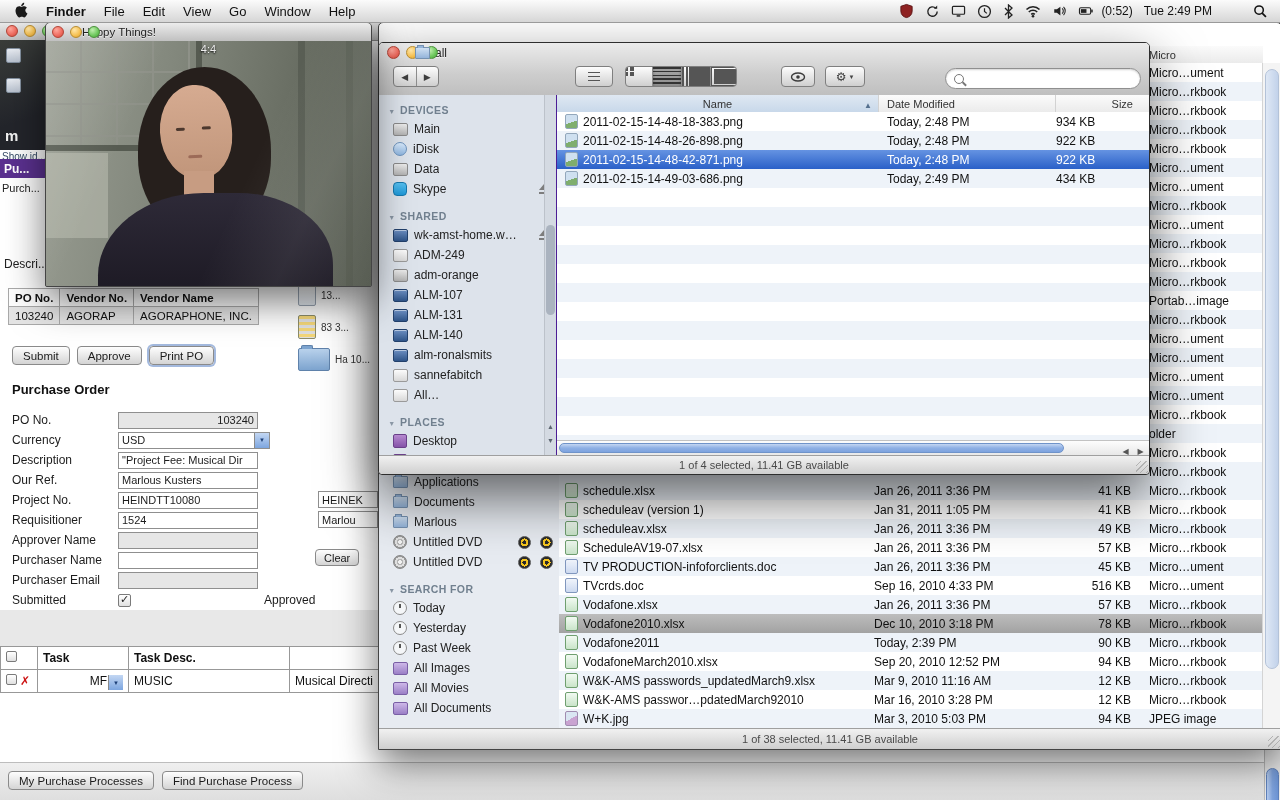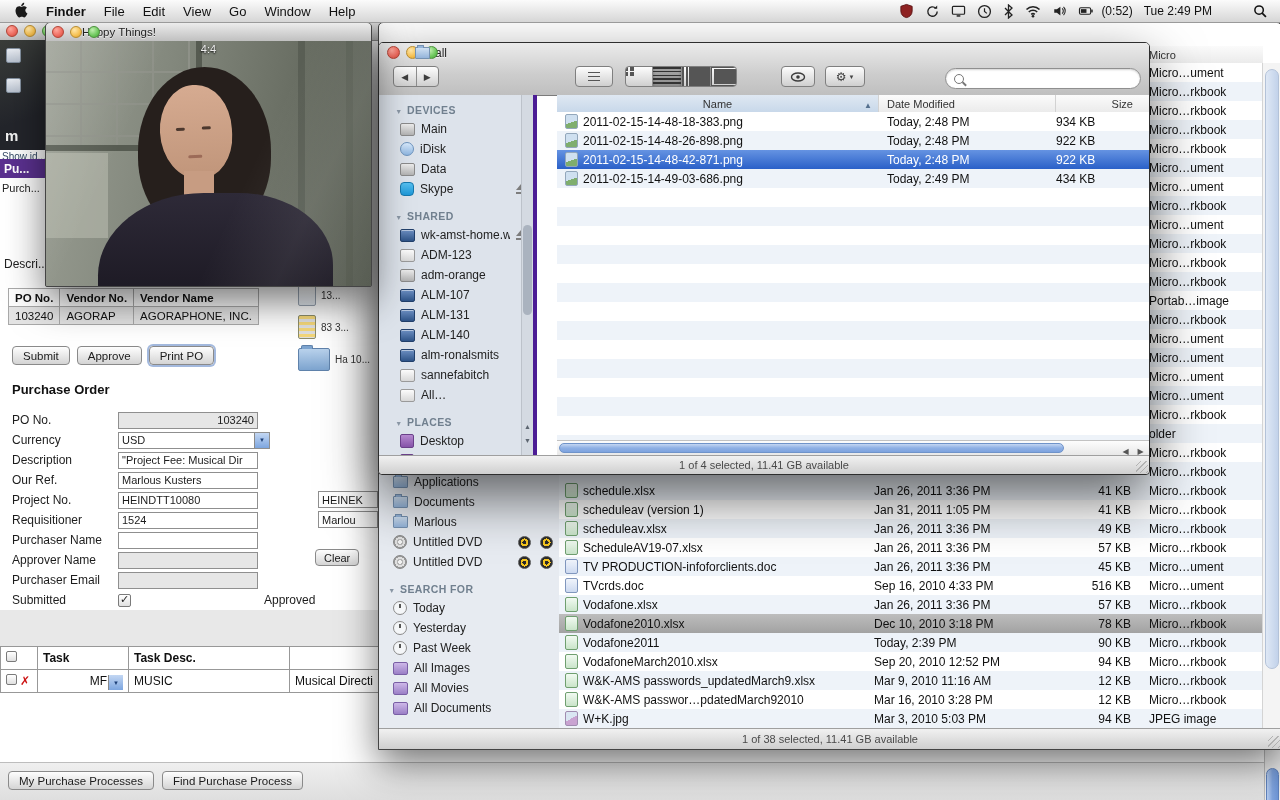--- a/index.html
+++ b/index.html
@@ -216,22 +216,22 @@
   .mag{width:8px;height:8px;border:1.5px solid #777;border-radius:50%;position:relative;flex:none;}
   .mag::after{content:"";position:absolute;width:5px;height:1.5px;background:#777;transform:rotate(45deg);right:-4px;bottom:-2px;}
   .search input{border:none;outline:none;background:transparent;font-size:11px;width:150px;margin-left:6px;}
 
   .a-headers{position:absolute;left:178px;top:52px;right:0;height:17px;}
   .ah-name{width:322px;justify-content:center;background:linear-gradient(#dfe8f2,#c8d8ea);position:relative;}
   .sortarrow{position:absolute;right:6px;color:#55708e;}
   .sortarrow::before{content:"▲";font-size:8px;}
   .ah-date{width:177px;}
   .ah-size{width:85px;justify-content:flex-end;border-right:none;}
-  .a-side{position:absolute;left:0;top:52px;width:158px;bottom:18px;background:#dde3eb;
-          border-right:4px solid #4c1d95;overflow:hidden;padding-top:6px;box-sizing:border-box;padding-left:7px;}
+  .a-side{position:absolute;left:0;top:52px;width:178px;bottom:18px;background:#dde3eb;
+          border-right:1px solid #4c1d95;overflow:hidden;padding-top:6px;box-sizing:border-box;}
   .a-sscroll{position:absolute;right:0;top:0;bottom:0;width:11px;background:#d4dae2;border-left:1px solid #bcc2ca;}
   .a-sthumb{position:absolute;left:1px;right:1px;top:130px;height:90px;border-radius:5px;background:#aab3bf;}
   .a-sarrow{position:absolute;left:0;width:11px;height:12px;display:flex;align-items:center;justify-content:center;color:#5c6570;}
   .a-sarrow.up{bottom:24px;}  .a-sarrow.up::before{content:"▲";font-size:7px;}
   .a-sarrow.dn{bottom:10px;}  .a-sarrow.dn::before{content:"▼";font-size:7px;}
   .sec-gap{height:8px;}
   .a-list{position:absolute;left:178px;top:69px;right:0;bottom:33px;overflow:hidden;
           background:repeating-linear-gradient(#fff 0 19px,#eef3f9 19px 38px);font-size:12px;color:#111;}
   .a-row{height:19px;display:flex;align-items:center;white-space:nowrap;}
   .a-row.selected{background:linear-gradient(#6593e2,#2a60c8);color:#fff;}
@@ -472,31 +472,31 @@
           <div class="inp">
             <span>1524</span>
 
           </div>
           <div class="inp extra">
             <span>Marlou</span>
           </div>
         </div>
 
         <div class="f-row">
+          <span class="f-label">Approver Name</span>
+          <div class="inp ro">
+            <span></span>
+
+          </div>
+
+        </div>
+
+        <div class="f-row">
           <span class="f-label">Purchaser Name</span>
           <div class="inp">
-            <span></span>
-
-          </div>
-
-        </div>
-
-        <div class="f-row">
-          <span class="f-label">Approver Name</span>
-          <div class="inp ro">
             <span></span>
 
           </div>
 
         </div>
 
         <div class="f-row">
           <span class="f-label">Purchaser Email</span>
           <div class="inp ro">
             <span></span>
@@ -937,21 +937,21 @@
     <div>
 
         <div class="sb-item">
           <span class="ic i-server"></span>
           <span class="sb-txt">wk-amst-home.w…</span>
           <span class="eject"></span>
         </div>
 
         <div class="sb-item">
           <span class="ic i-white"></span>
-          <span class="sb-txt">ADM-123</span>
+          <span class="sb-txt">ADM-249</span>
 
         </div>
 
         <div class="sb-item">
           <span class="ic i-hd"></span>
           <span class="sb-txt">adm-orange</span>
 
         </div>
 
         <div class="sb-item">

